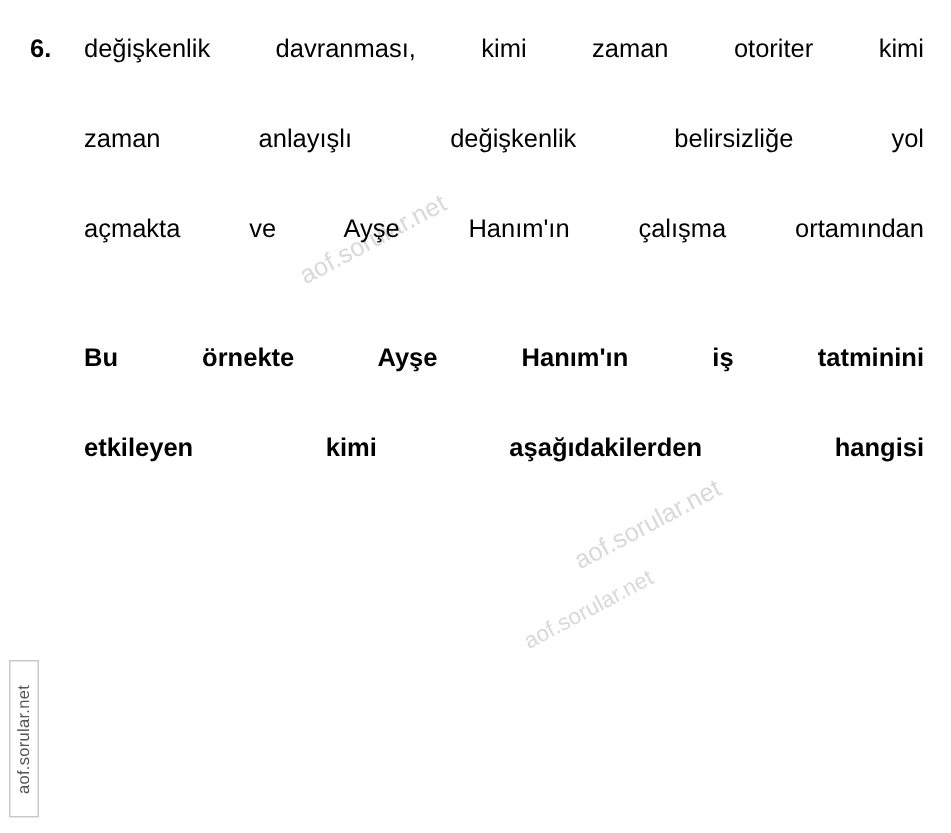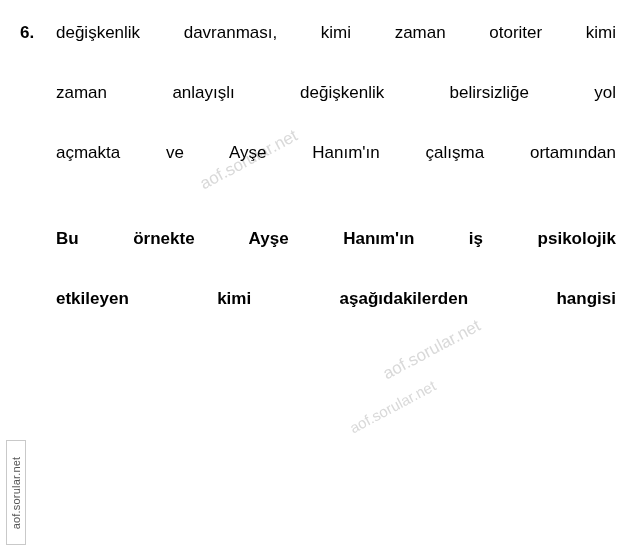--- a/index.html
+++ b/index.html
@@ -135,21 +135,21 @@
       <div class="q-number">6.</div>
       <div class="q-body">
 
         <p class="q-text">
           <span class="stretch">değişkenlik davranması, kimi zaman otoriter kimi</span>
           <span class="stretch">zaman anlayışlı değişkenlik belirsizliğe yol</span>
           <span class="stretch">açmakta ve Ayşe Hanım'ın çalışma ortamından</span>
         </p>
 
         <p class="q-prompt">
-          <span class="stretch">Bu örnekte Ayşe Hanım'ın iş psikolojik</span>
+          <span class="stretch">Bu örnekte Ayşe Hanım'ın iş tatminini</span>
           <span class="stretch">etkileyen kimi aşağıdakilerden hangisi</span>
 
         </p>
 
       </div>
     </div>
   </div>
 
 </div>
 

